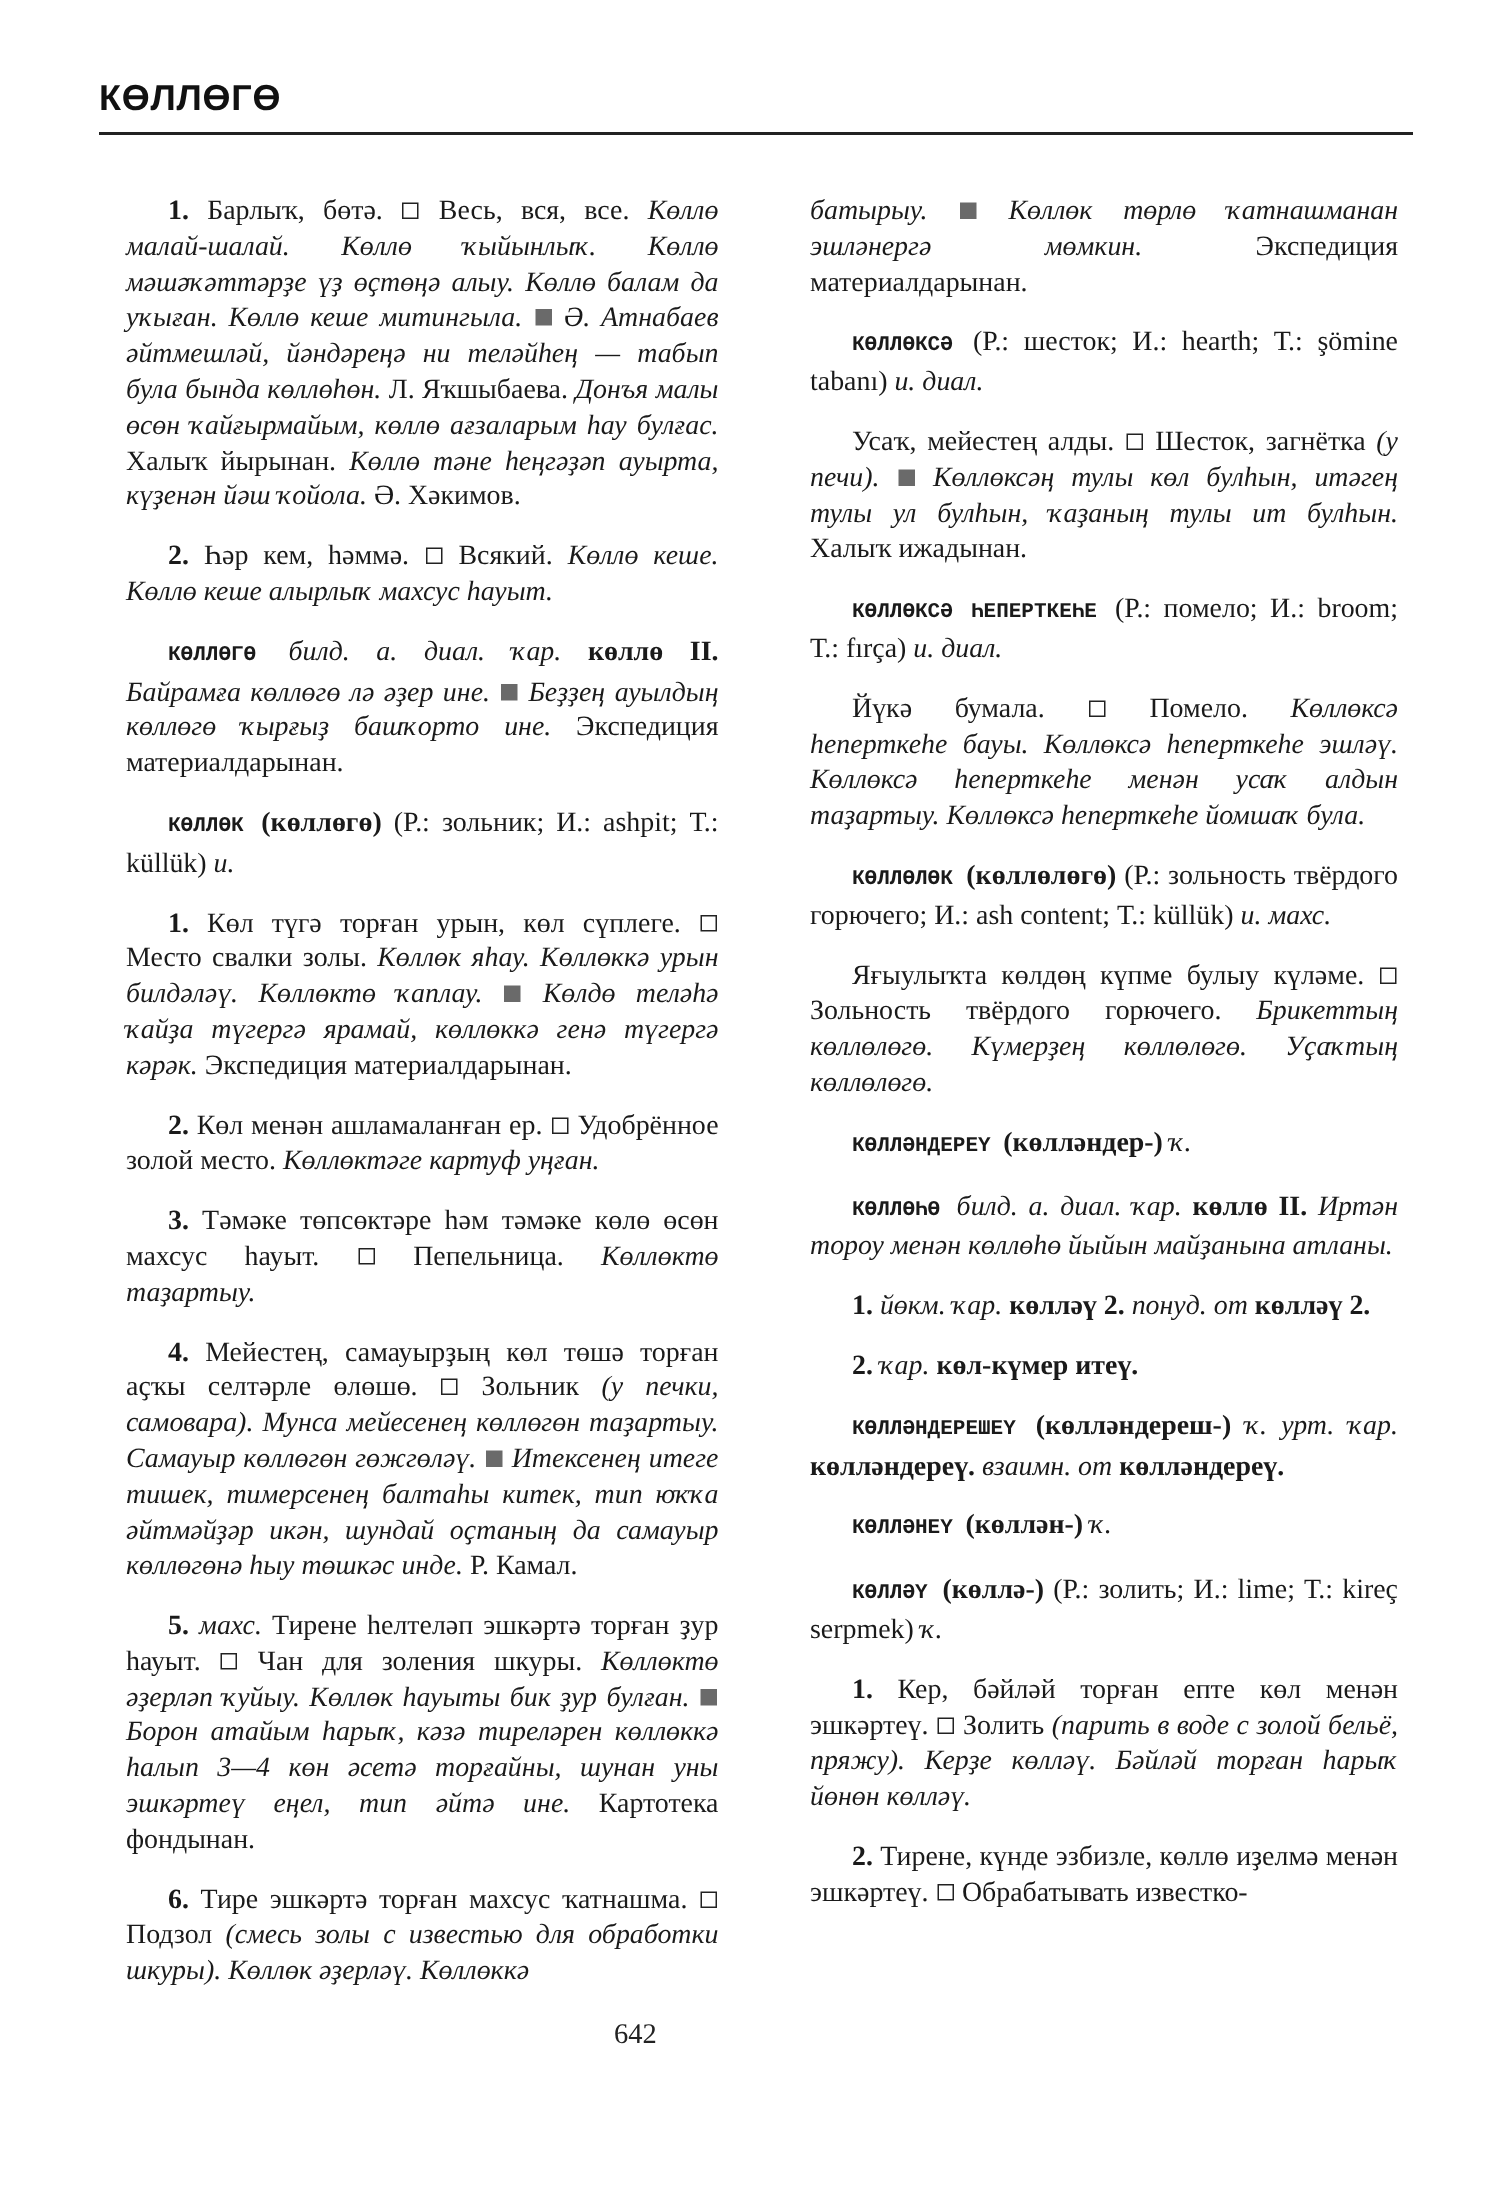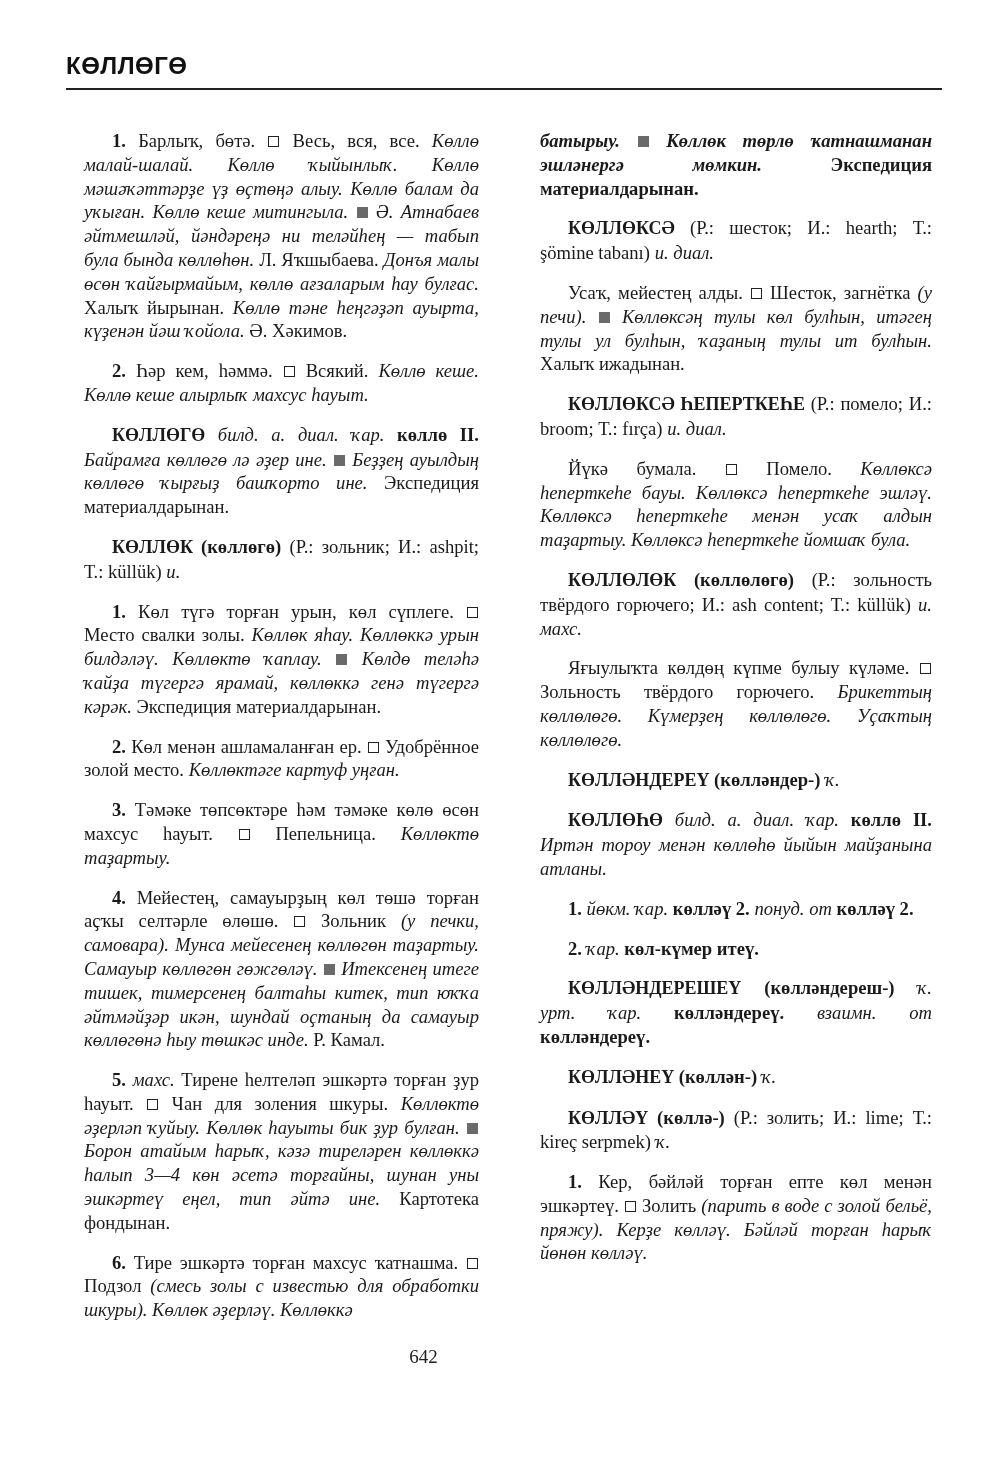--- a/index.html
+++ b/index.html
@@ -22,23 +22,23 @@
   }
   .col {
     position: absolute; top: 113px; width: 427px;
     font-family: "Liberation Serif", "DejaVu Serif", serif;
     font-size: 18.6px; line-height: 23.8px;
     text-align: justify; hyphens: manual;
   }
   .col-left { left: 68px; }
   .col-right { left: 524px; top: 113px; width: 424px; }
   .para { margin: 16px; text-indent: 28px; }
-  .para.noindent { text-indent: 0; font-weight: bold; }
+  .para.noindent { text-indent: 0; }
   .b { font-weight: bold; }
-  .hw { font-weight: bold; font-family: Liberation Serif, serif; font-size: 18px; }
+  .hw { font-weight: bold; font-family: Liberation Mono, monospace; font-size: 14px; }
   .i { font-style: italic; }
   .sq-empty {
     display: inline-block; width: 11px; height: 11px; border: 1.4px solid #222;
     box-sizing: border-box; vertical-align: 0px; margin: 0 1px;
   }
   .sq-filled {
     display: inline-block; width: 11px; height: 11px; background: #6a6a6a;
     vertical-align: 0px; margin: 0 1px;
   }
   .page-number {
@@ -75,15 +75,16 @@
     <p class="para"><span class="hw">КӨЛЛӨЛӨК </span><span class="b">(көллөлөгө) </span><span>(Р.: зольность твёрдого горючего; И.: ash content; Т.: küllük) </span><span class="i">и. махс.</span></p>
     <p class="para"><span>Яғыулыҡта көлдөң күпме булыу күләме. </span><span class="sq-empty"></span><span> Зольность твёрдого горючего. </span><span class="i">Брикеттың көллөлөгө. Күмерҙең көллөлөгө. Уҫаҡтың көллөлөгө.</span></p>
     <p class="para"><span class="hw">КӨЛЛӘНДЕРЕҮ </span><span class="b">(көлләндер-) </span><span class="i">ҡ.</span></p>
     <p class="para"><span class="hw">КӨЛЛӨҺӨ </span><span class="i">билд. а. диал. ҡар. </span><span class="b">көллө II. </span><span class="i">Иртән тороу менән көллөһө йыйын майҙанына атланы.</span></p>
     <p class="para"><span class="b">1. </span><span class="i">йөкм. ҡар. </span><span class="b">көлләү 2. </span><span class="i">понуд. от </span><span class="b">көлләү 2.</span></p>
     <p class="para"><span class="b">2. </span><span class="i">ҡар. </span><span class="b">көл-күмер итеү.</span></p>
     <p class="para"><span class="hw">КӨЛЛӘНДЕРЕШЕҮ </span><span class="b">(көлләндереш-) </span><span class="i">ҡ. урт. ҡар. </span><span class="b">көлләндереү. </span><span class="i">взаимн. от </span><span class="b">көлләндереү.</span></p>
     <p class="para"><span class="hw">КӨЛЛӘНЕҮ </span><span class="b">(көллән-) </span><span class="i">ҡ.</span></p>
     <p class="para"><span class="hw">КӨЛЛӘҮ </span><span class="b">(көллә-) </span><span>(Р.: золить; И.: lime; Т.: kireç serpmek) </span><span class="i">ҡ.</span></p>
     <p class="para"><span class="b">1. </span><span>Кер, бәйләй торған епте көл менән эшкәртеү. </span><span class="sq-empty"></span><span> Золить </span><span class="i">(парить в воде с золой бельё, пряжу). Керҙе көлләү. Бәйләй торған һарыҡ йөнөн көлләү.</span></p>
+    <p class="para"><span class="b">2. </span><span>Тирене, күнде эзбизле, көллө иҙелмә менән эшкәртеү. </span><span class="sq-empty"></span><span> Обрабатывать известко-</span></p>
   </div>
 
 <div class="page-number">642</div>
 
 </body></html>

